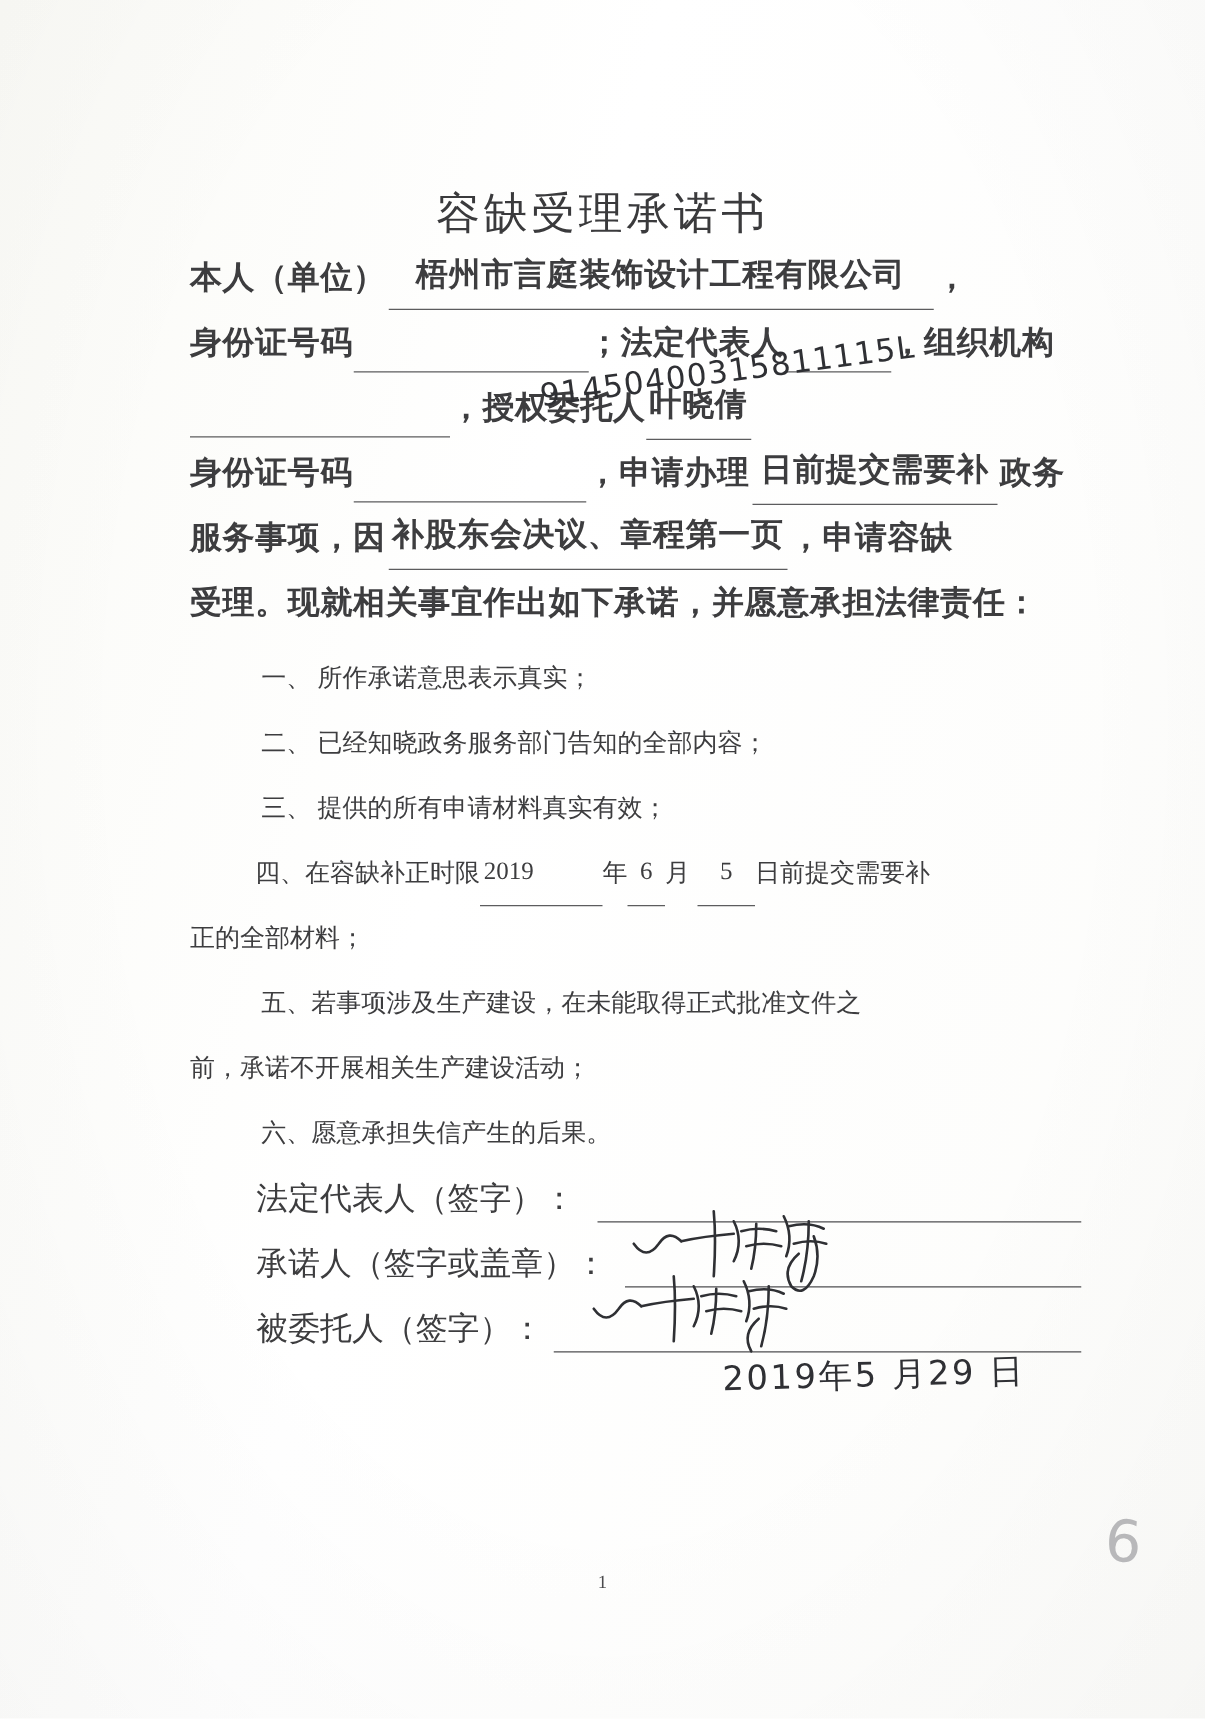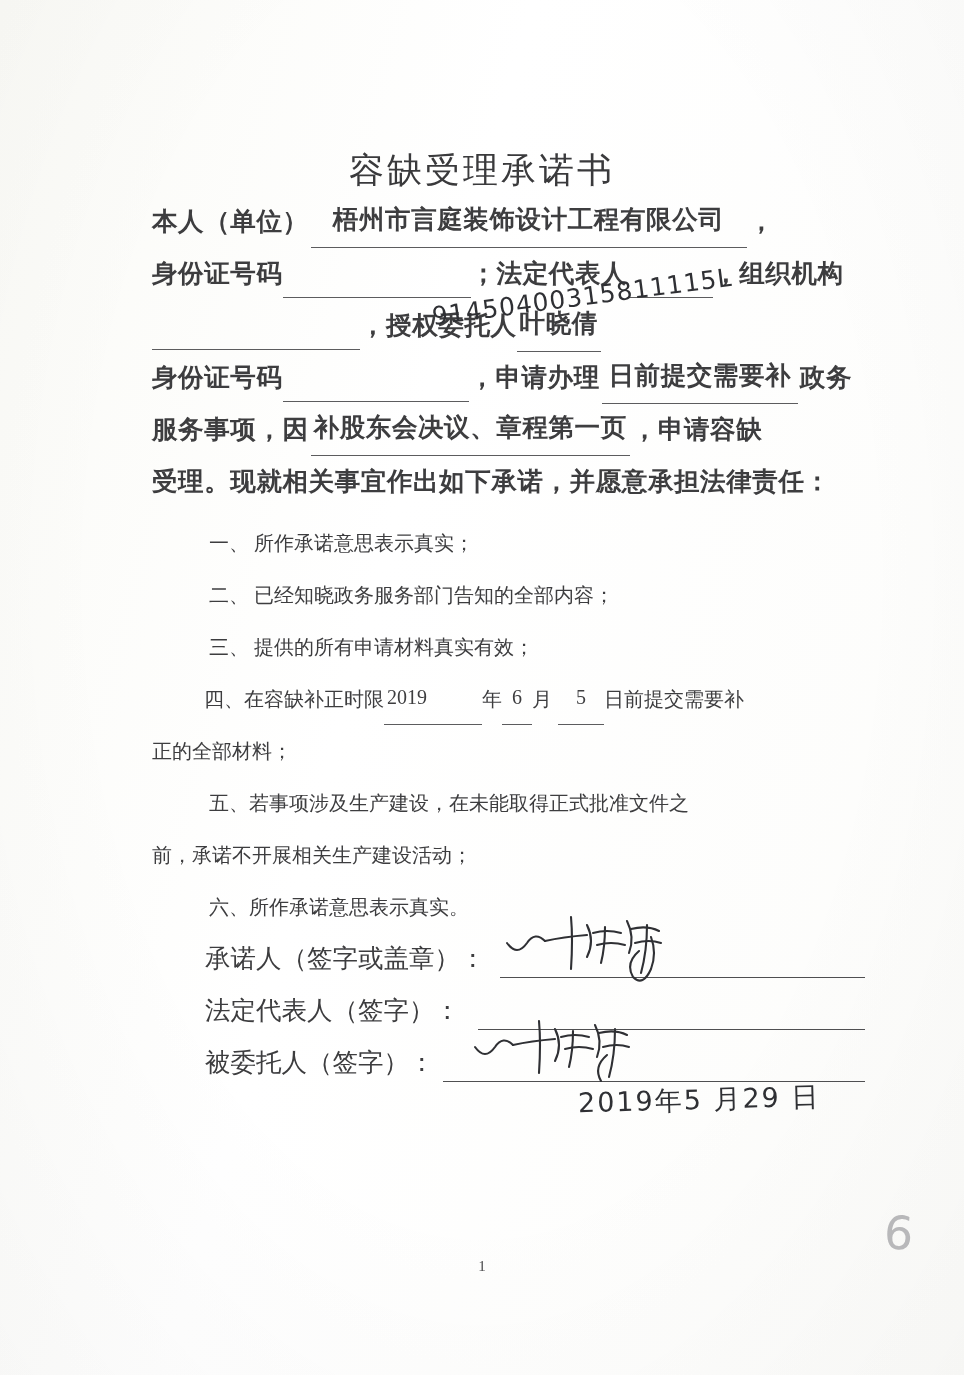--- a/index.html
+++ b/index.html
@@ -248,25 +248,30 @@
       <span class="ind"></span>
       <span>五、若事项涉及生产建设，在未能取得正式批准文件之</span>
     </div>
 
     <div class="item">
       <span>前，承诺不开展相关生产建设活动；</span>
     </div>
 
     <div class="item">
       <span class="ind"></span>
-      <span>六、所作承诺意思表示真实。</span>
+      <span>六、愿意承担失信产生的后果。</span>
     </div>
   </div>
 
   <div class="signatures">
+
+    <div class="sig-row r2">
+      <span class="sig-label">法定代表人（签字）：</span>
+      <span class="sig-rule"></span>
+    </div>
 
     <div class="sig-row r1">
       <span class="sig-label">承诺人（签字或盖章）：</span>
       <span class="sig-rule"></span>
       <span class="signature-mark" style="left:296px;top:-26px;">
         <svg class="sig" width="190" height="76" viewBox="0 0 190 76" aria-hidden="true">
           <g fill="none" stroke="#2f3034" stroke-width="2.1" stroke-linecap="round" stroke-linejoin="round">
             <path d="M6 36 Q16 50 26 36 Q34 24 44 34"></path>
             <path d="M44 34 Q62 30 86 28"></path>
             <path d="M70 10 Q72 32 70 62"></path>
@@ -277,25 +282,20 @@
             <path d="M126 14 Q134 30 128 46"></path>
             <path d="M130 22 Q146 18 158 24"></path>
             <path d="M134 36 Q148 32 160 36"></path>
             <path d="M146 18 Q146 44 140 66"></path>
             <path d="M138 44 Q124 56 132 70 Q142 80 150 62 Q156 46 150 30"></path>
           </g>
         </svg>
       </span>
     </div>
 
-    <div class="sig-row r2">
-      <span class="sig-label">法定代表人（签字）：</span>
-      <span class="sig-rule"></span>
-    </div>
-
     <div class="sig-row r3">
       <span class="sig-label">被委托人（签字）：</span>
       <span class="sig-rule"></span>
       <span class="signature-mark" style="left:266px;top:-24px;">
         <svg class="sig" width="180" height="74" viewBox="0 0 180 74" aria-hidden="true">
           <g fill="none" stroke="#2f3034" stroke-width="2.1" stroke-linecap="round" stroke-linejoin="round">
             <path d="M4 34 Q14 48 24 34 Q32 22 42 32"></path>
             <path d="M42 32 Q60 28 84 26"></path>
             <path d="M68 8 Q70 30 68 60"></path>
             <path d="M84 16 Q92 32 84 48"></path>

